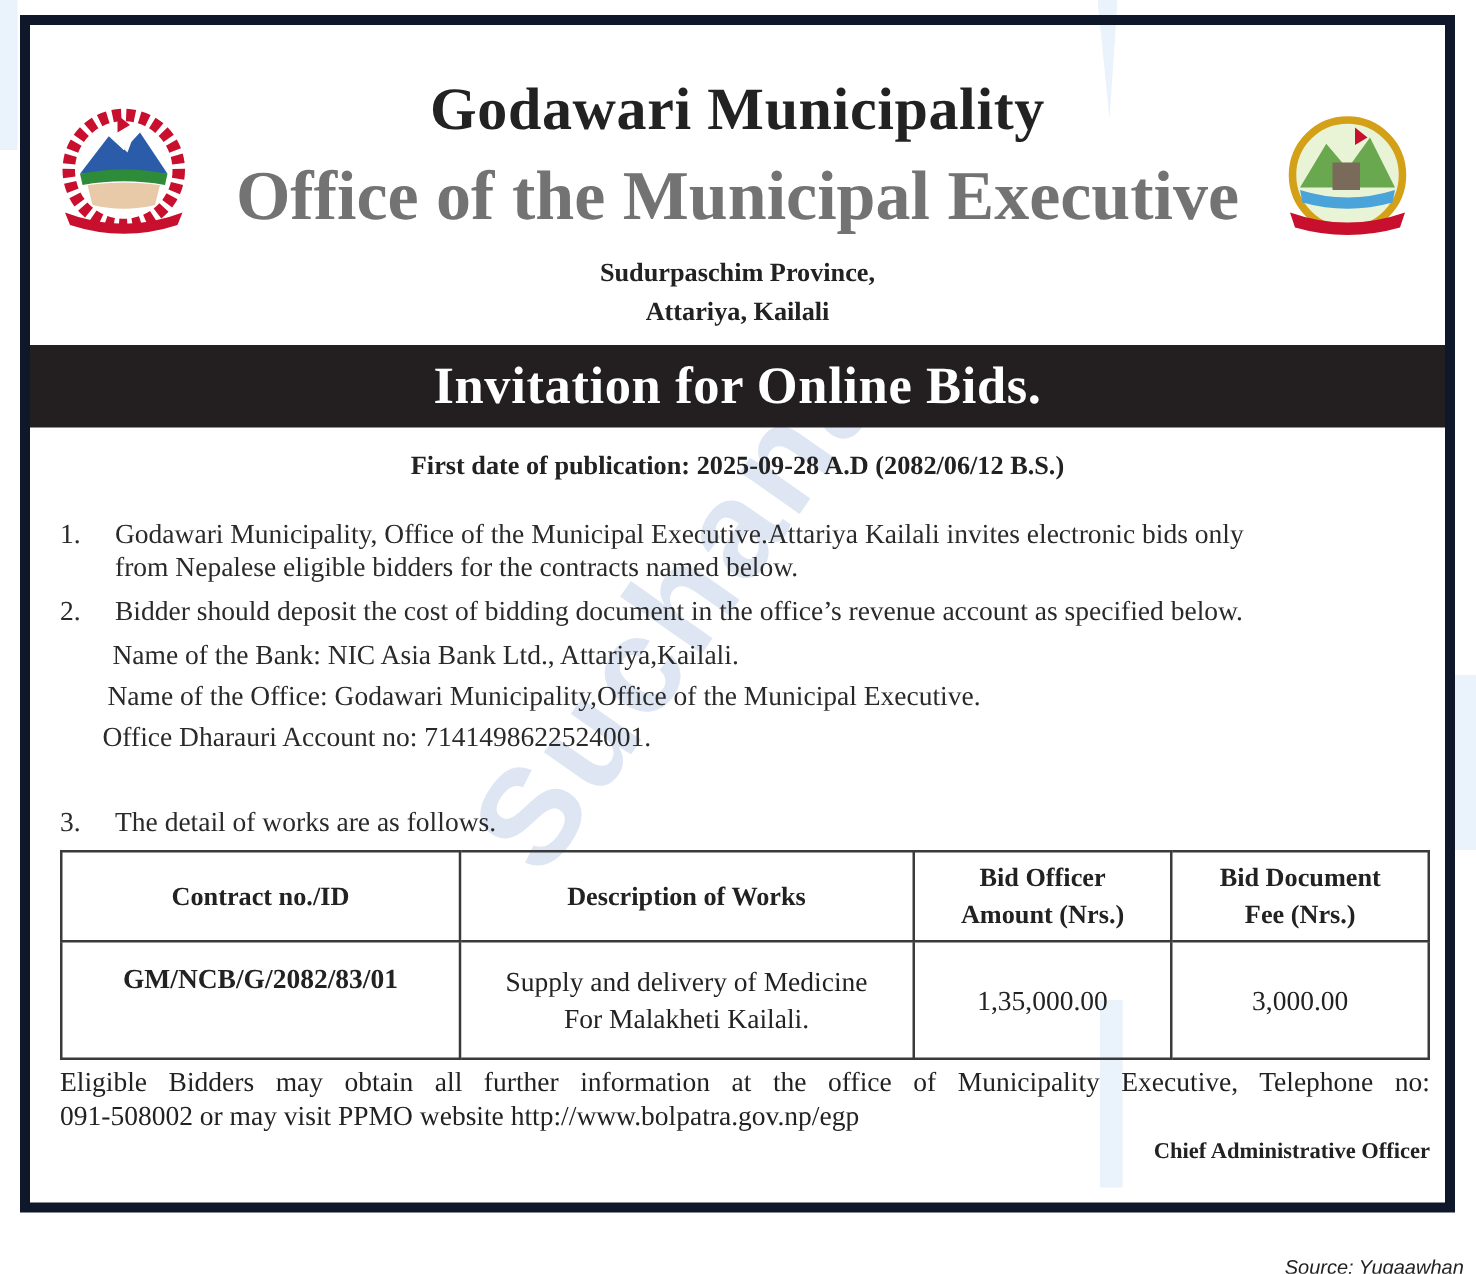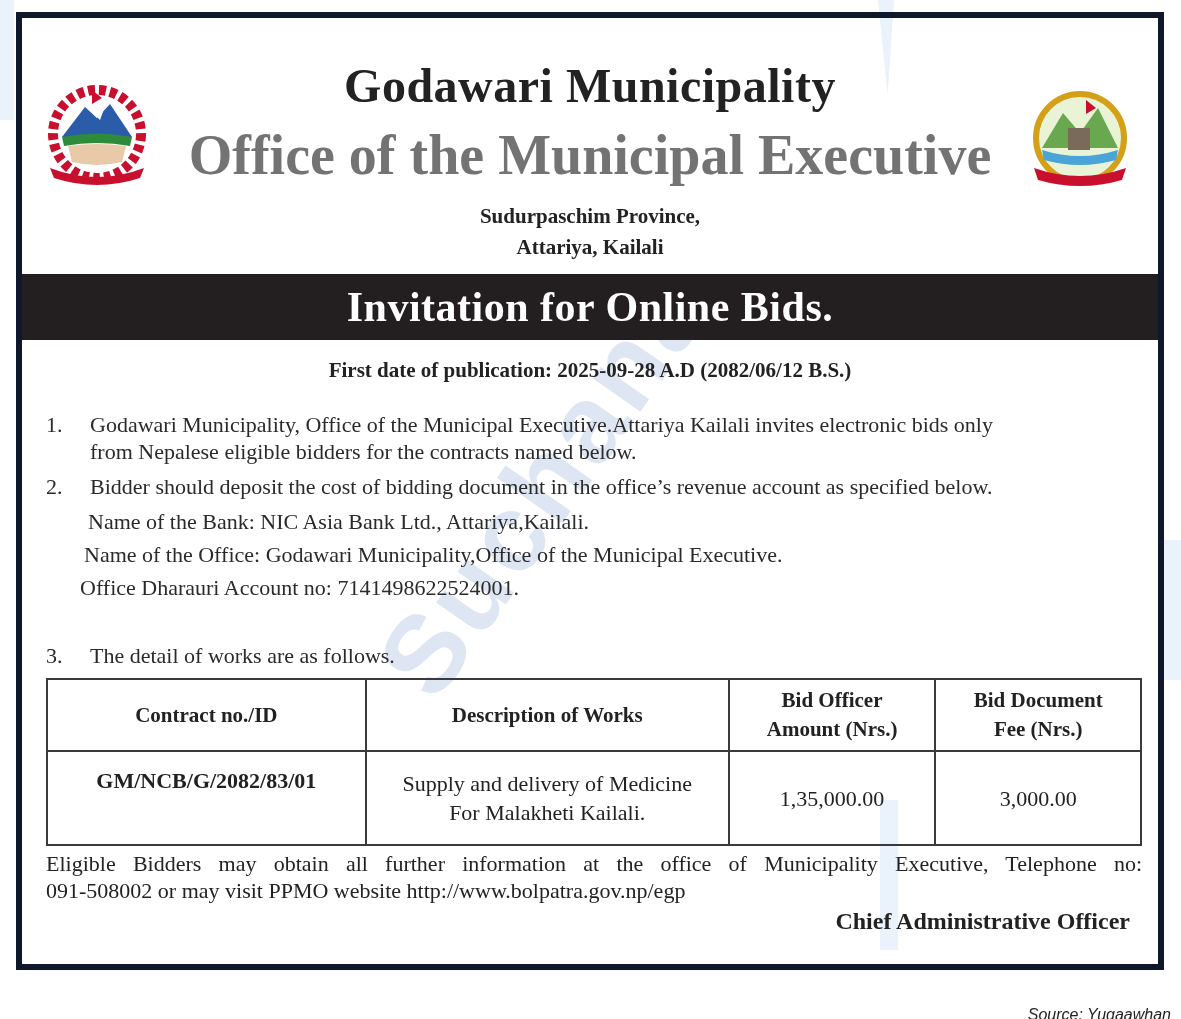--- a/index.html
+++ b/index.html
@@ -8,21 +8,21 @@
     font-family: "Liberation Serif", "DejaVu Serif", serif; color: #222;
   }
   .wm-stripe { position: absolute; background: #d9e8f7; opacity: .55; }
   .wm-text {
     position: absolute; left: 300px; top: 420px; transform: rotate(-55deg);
     font-family: "Liberation Sans", sans-serif; font-weight: bold; font-size: 110px;
     color: #9fb8dc; opacity: .35; letter-spacing: 4px; pointer-events: none;
   }
   .frame {
     position: absolute; left: 16px; top: 12px; width: 1148px; height: 958px;
-    border: 6px solid #0f172a; box-sizing: border-box; background: transparent;
+    border: 8px solid #0f172a; box-sizing: border-box; background: transparent;
   }
   .header { position: absolute; left: 0; top: 0; width: 100%; height: 257px; }
   .emblem-left { position: absolute; left: 18px; top: 64px; width: 114px; height: 108px; }
   .emblem-right { position: absolute; right: 26px; top: 70px; width: 104px; height: 104px; }
   .title1 {
     position: absolute; left: 0; right: 0; top: 40px; text-align: center;
     font-size: 48px; font-weight: bold; color: #222; letter-spacing: 0.5px;
   }
   .title2 {
     position: absolute; left: 0; right: 0; top: 105px; text-align: center;
@@ -53,21 +53,21 @@
   table.works th, table.works td {
     border: 2px solid #3a3a3a; text-align: center; vertical-align: middle; padding: 0 6px;
   }
   table.works th { height: 70px; font-weight: bold; font-size: 21px; line-height: 29px; }
   table.works td { height: 78px; line-height: 29px; }
   .footer {
     position: absolute; left: 24px; width: 1096px; top: 832px;
     font-size: 22px; line-height: 27px; text-align: justify; text-align-last: left;
   }
   .signature {
-    position: absolute; right: 28px; top: 890px; font-size: 24px; font-weight: bold;
+    position: absolute; right: 12px; top: 890px; font-size: 18px; font-weight: bold;
   }
   .source {
     position: absolute; right: 10px; top: 994px; font-family: "Liberation Sans", sans-serif;
     font-style: italic; font-size: 16px; color: #222; margin-top: 12px;
   }
 </style>
 </head>
 <body>
 
 <div class="wm-stripe" style="left:0;top:0;width:14px;height:120px;"></div>

